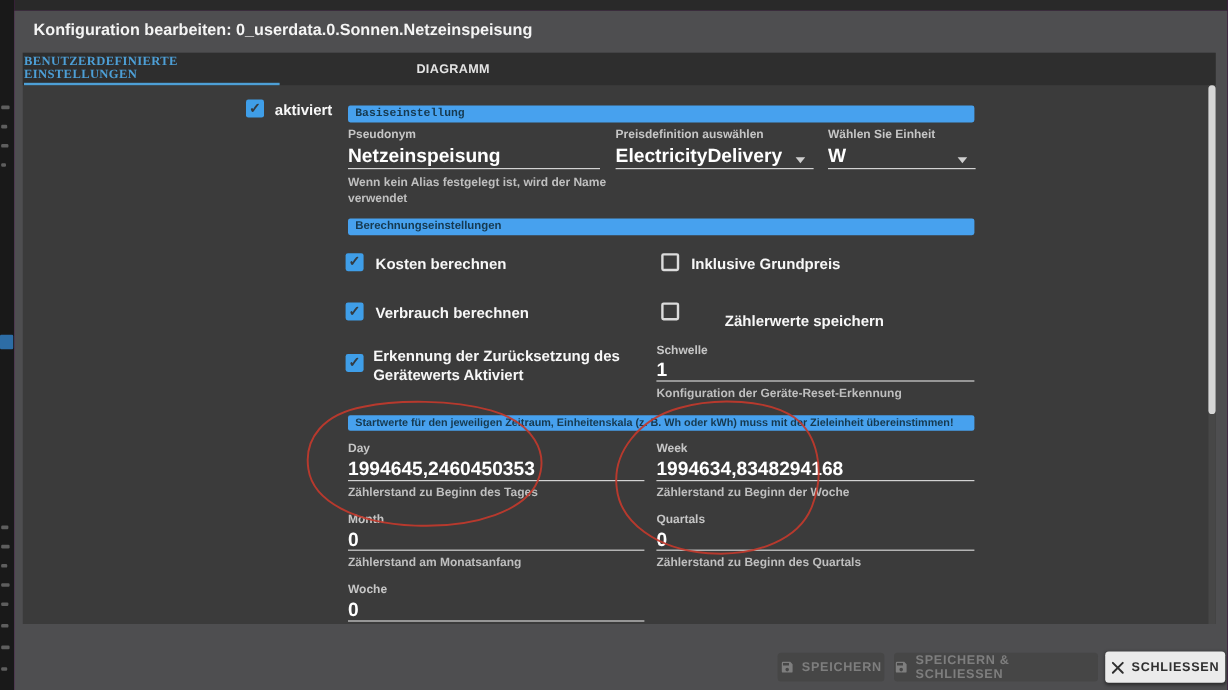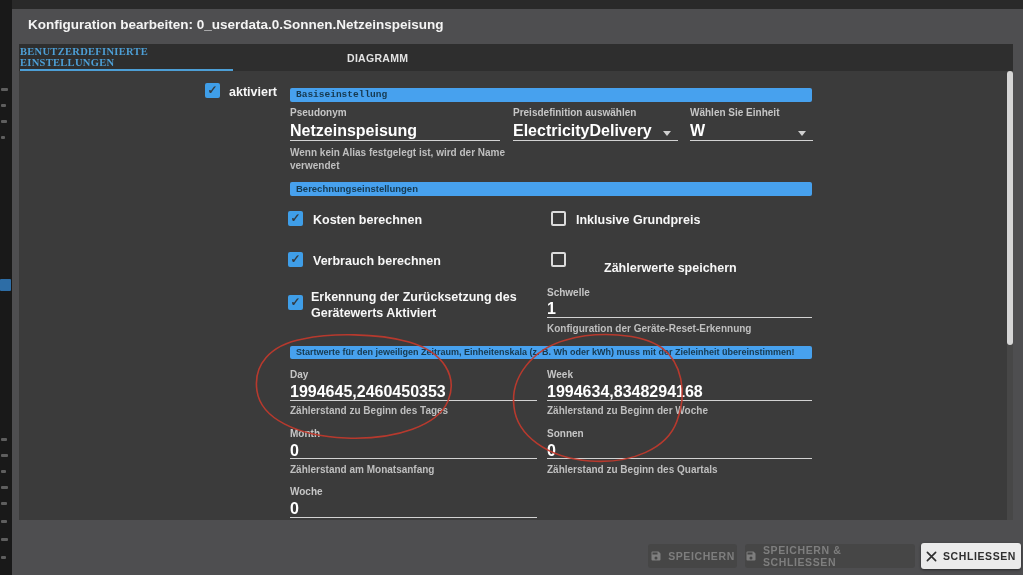--- a/index.html
+++ b/index.html
@@ -138,21 +138,21 @@
   <div class="f-label" style="left:547px;top:369px;">Week</div>
   <div class="f-value" style="left:547px;top:383px;">1994634,8348294168</div>
   <div class="uline" style="left:547px;top:400px;width:265px;"></div>
   <div class="f-help" style="left:547px;top:404px;">Zählerstand zu Beginn der Woche</div>
 
   <div class="f-label" style="left:290px;top:428px;">Month</div>
   <div class="f-value" style="left:290px;top:442px;">0</div>
   <div class="uline" style="left:290px;top:458px;width:247px;"></div>
   <div class="f-help" style="left:290px;top:463px;">Zählerstand am Monatsanfang</div>
 
-  <div class="f-label" style="left:547px;top:428px;">Sonnen</div>
+  <div class="f-label" style="left:547px;top:428px;">Quartals</div>
   <div class="f-value" style="left:547px;top:442px;">0</div>
   <div class="uline" style="left:547px;top:458px;width:265px;"></div>
   <div class="f-help" style="left:547px;top:463px;">Zählerstand zu Beginn des Quartals</div>
 
   <div class="f-label" style="left:290px;top:486px;">Woche</div>
   <div class="f-value" style="left:290px;top:500px;">0</div>
   <div class="uline" style="left:290px;top:517px;width:247px;"></div>
 
   <div class="abs sb-track"></div>
   <div class="abs sb-thumb"></div>

